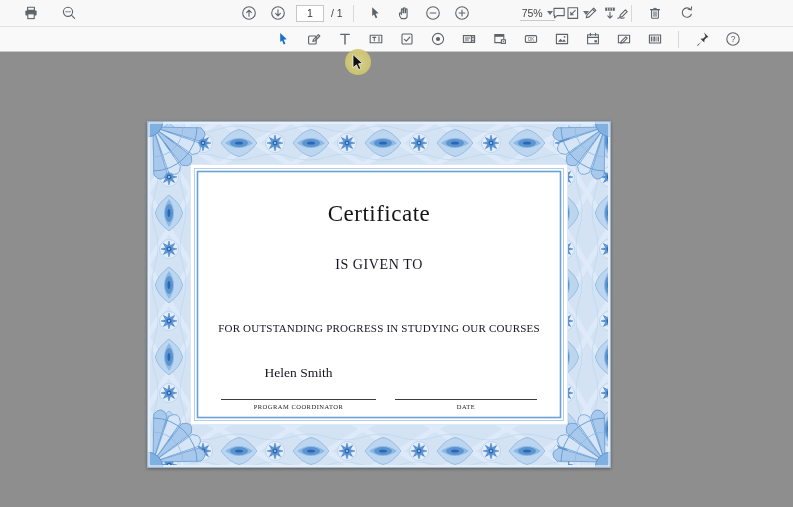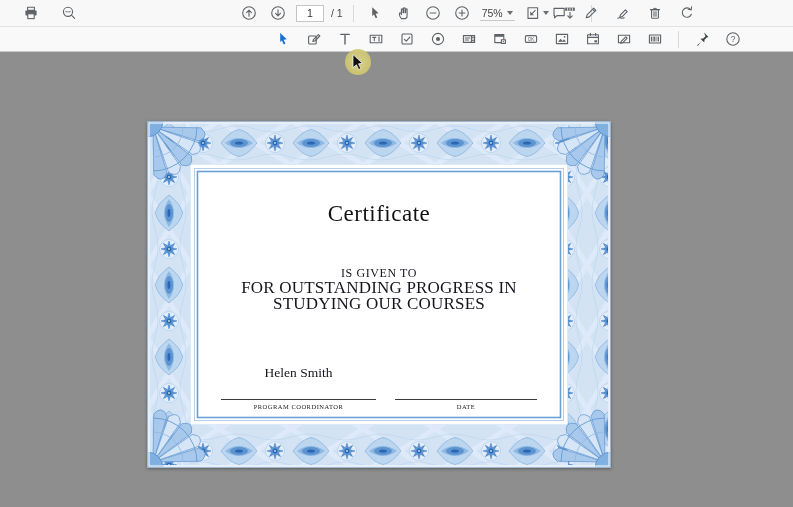--- a/index.html
+++ b/index.html
@@ -14,36 +14,36 @@
   .tb-right{position:absolute;left:548px;top:0;height:26px;display:flex;align-items:center;gap:10px;}
   .tb2-center{position:absolute;left:272px;top:0;height:24px;display:flex;align-items:center;gap:9px;}
   .tbtn{width:22px;height:22px;display:flex;align-items:center;justify-content:center;color:#5f6368;border-radius:3px;}
   .tbtn svg{display:block;}
   .ic{stroke:#5f6368;fill:none;stroke-width:1.1;stroke-linecap:round;stroke-linejoin:round;}
   .icf{fill:#5f6368;stroke:none;} .bluef{fill:#1a6fd4;stroke:none;}
   .divider{width:1px;height:17px;background:#d8d8d8;margin:0 3px;}
   .page-input{width:26px;height:15px;border:1px solid #c6c6c6;background:#fff;text-align:center;
               font-size:10.5px;color:#333;font-family:"Liberation Sans",sans-serif;padding:0;}
   .page-total{font-size:10.5px;color:#444;}
-  .zoom-box{display:flex;align-items:center;gap:4px;border-bottom:1px solid #c9c9c9;padding:1px 2px;}
+  .zoom-box{display:flex;align-items:center;gap:4px;border-bottom:1px solid #c9c9c9;padding:1px 2px;margin-left:40px;}
   .zoom-text{font-size:10.5px;color:#444;}
   .caret{width:0;height:0;border-left:3.5px solid transparent;border-right:3.5px solid transparent;border-top:4px solid #6b6f73;}
 
   
   .canvas{position:absolute;left:0;top:52px;width:793px;height:455px;background:#8e8e8e;}
 
   
   .certificate{position:absolute;left:147px;top:121px;width:464px;height:347px;background:#fff;
                box-shadow:0 1px 3px rgba(0,0,0,.35);}
   .cert-border{position:absolute;inset:0;}
   .cert-content{position:absolute;inset:53px;text-align:center;color:#15151f;
                 font-family:"Liberation Serif",serif;}
   .cert-title{margin-top:26px;font-size:23px;line-height:28px;letter-spacing:.5px;color:#141414;}
-  .cert-sub{margin-top:38px;font-size:12px;line-height:14px;letter-spacing:.6px;}
-  .cert-body{font-size:17px;line-height:16px;letter-spacing:.2px;}
+  .cert-sub{margin-top:30px;font-size:14px;line-height:14px;letter-spacing:.6px;}
+  .cert-body{margin-top:48px;font-size:11px;line-height:16px;letter-spacing:.2px;}
   .sig-row{position:absolute;left:0;right:0;top:191px;display:flex;justify-content:center;gap:19px;}
   .sig-col{display:flex;flex-direction:column;}
   .sig-col .line{border-top:1px solid #3a3a3a;}
   .sig-name{font-size:13.5px;line-height:16px;height:16px;margin-bottom:18px;}
   .sig-label{font-size:6.5px;line-height:9px;letter-spacing:.5px;padding-top:2px;color:#222;}
   .col-a{width:155px;} .col-b{width:142px;}
 
   
   .click-glow{position:absolute;left:345px;top:49px;width:26px;height:26px;border-radius:50%;
               background:radial-gradient(circle,#ddd78d 0%,#cfc66f 70%,rgba(207,198,111,.25) 100%);

